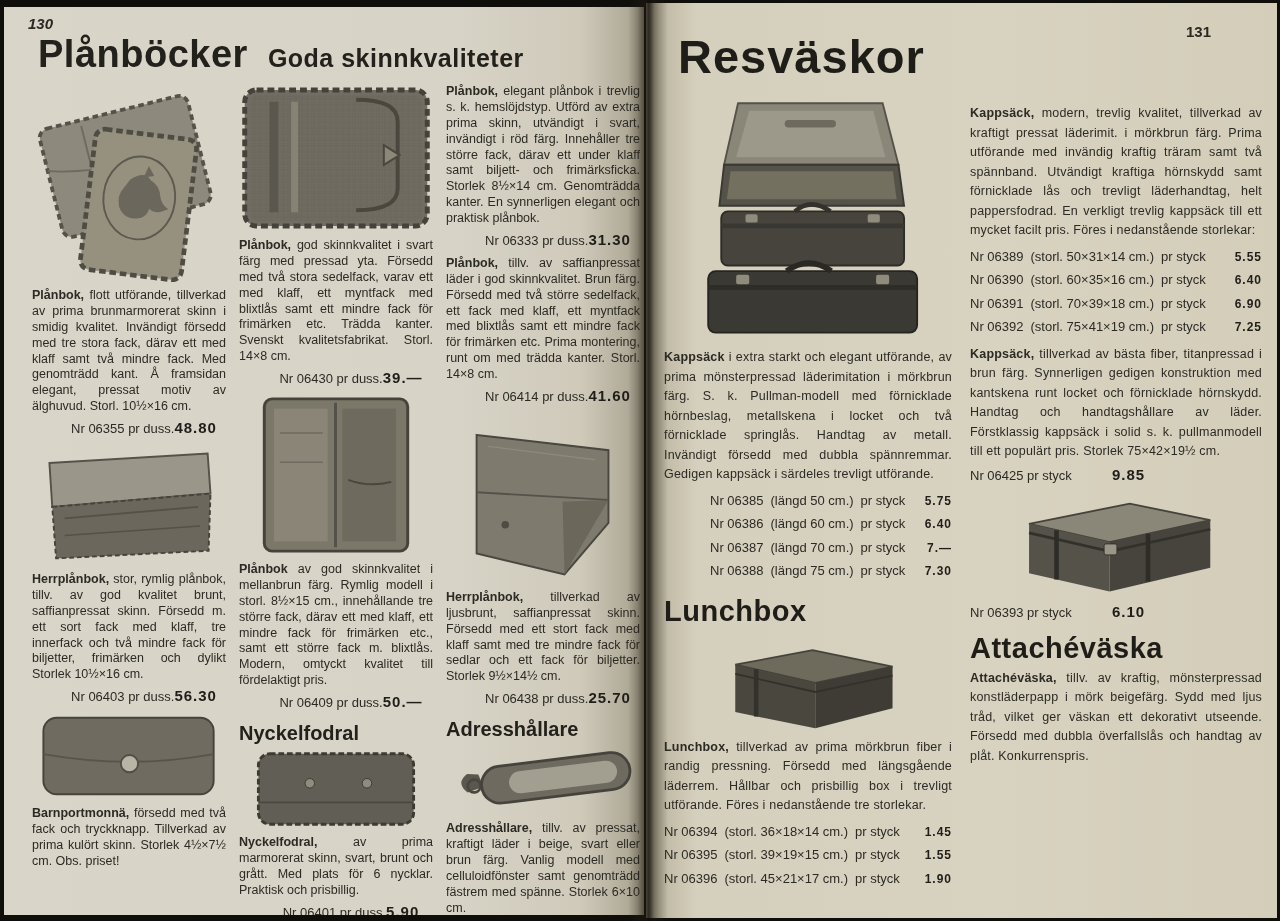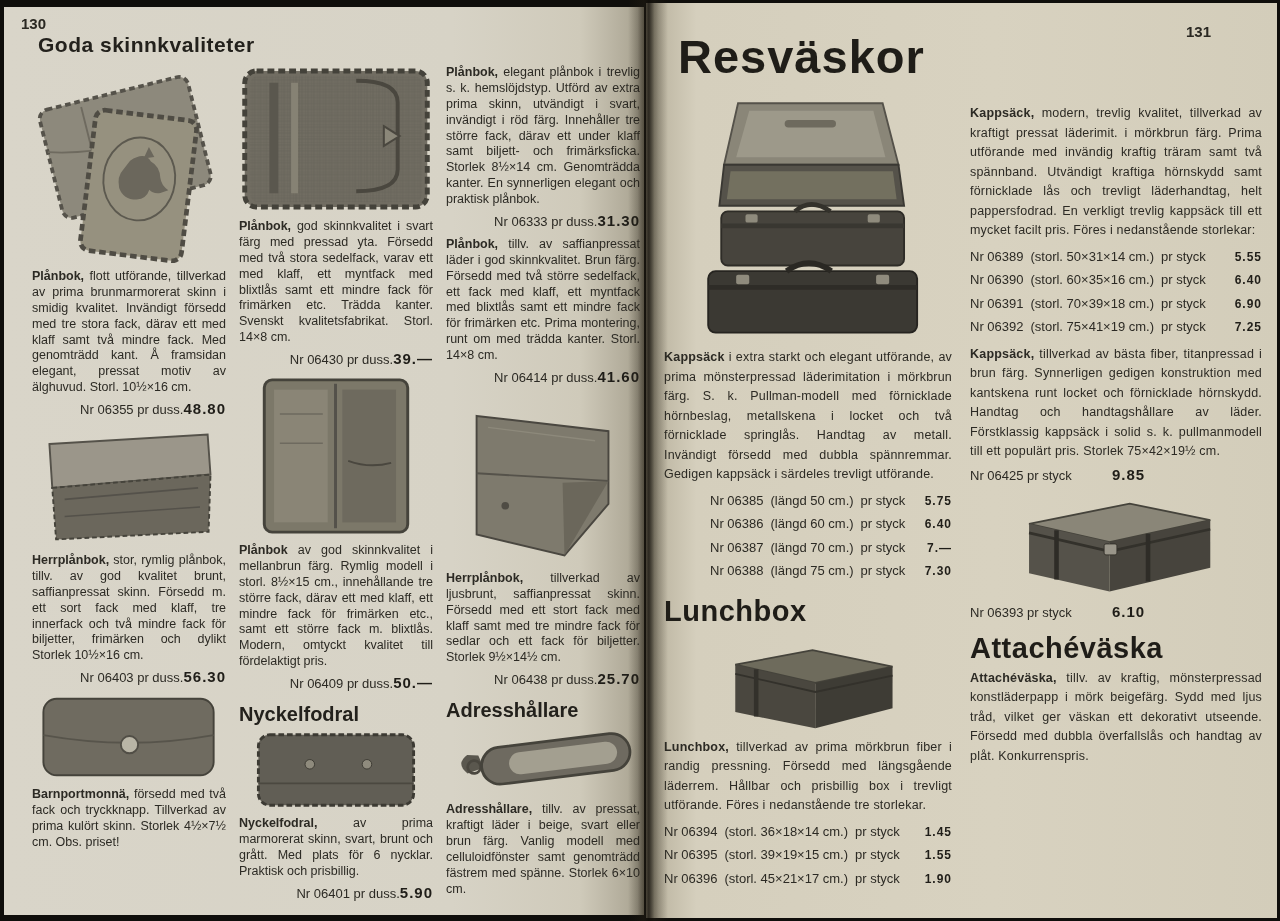--- a/index.html
+++ b/index.html
@@ -6,32 +6,32 @@
   .spread{position:relative;width:1280px;height:921px;background:#0f0e0b;
           font-family:"Liberation Sans",sans-serif;color:#2c2a24;overflow:hidden;}
   .page{position:absolute;overflow:hidden;}
   .page-left{left:4px;top:7px;bottom:6px;width:640px;
     background:linear-gradient(90deg,#d9d5c9 0%,#d7d3c6 70%,#cfcaba 90%,#aaa492 99%,#7c7665 100%);}
   .page-right{left:646px;top:3px;right:3px;bottom:3px;
     background:linear-gradient(90deg,#8d8673 0%,#bdb6a2 2%,#d5cfbd 8%,#d8d2c0 55%,#d3cdba 100%);}
   .gutter{position:absolute;left:628px;top:0;bottom:0;width:40px;z-index:5;pointer-events:none;
     background:linear-gradient(90deg,rgba(20,17,12,0) 0%,rgba(35,30,20,.45) 40%,rgba(18,15,10,.8) 52%,rgba(35,30,20,.4) 66%,rgba(20,17,12,0) 100%);}
   .pn{position:absolute;font-weight:700;font-size:15px;color:#2a2822;}
-  .pn-left{top:8px;left:17px;}
+  .pn-left{top:8px;left:24px;font-style:italic;}
   .pn-right{top:20px;right:66px;}
 
   
   .lp-header{display:flex;align-items:baseline;gap:20px;margin:26px 0 4px 34px;}
   .lp-title{font-size:38px;font-weight:700;letter-spacing:.5px;color:#23211c;}
-  .lp-subtitle{font-size:21px;font-weight:700;color:#23211c;letter-spacing:.5px;}
+  .lp-subtitle{font-size:25px;font-weight:700;color:#23211c;letter-spacing:.5px;}
   .cols{display:flex;gap:13px;padding:2px 12px 0 28px;}
   .col{width:194px;flex:0 0 auto;}
   .body{font-size:12.5px;line-height:1.27;text-align:justify;margin:2px 0 0;}
   .lead{font-weight:700;}
-  .order{display:flex;justify-content:flex-end;align-items:baseline;
+  .order{display:flex;justify-content:center;align-items:baseline;
          font-size:13px;margin:4px 0 8px;padding-left:30px;}
   .order .price{font-weight:700;font-size:15px;letter-spacing:1px;color:#1f1d18;}
   h2.sec{font-size:20px;font-weight:700;margin:12px 0 4px;color:#23211c;}
   .photo{margin:2px 0 6px;display:flex;align-items:center;justify-content:center;}
   .photo svg{width:100%;height:100%;display:block;}
 
   
   .rp-title{font-size:47px;font-weight:700;letter-spacing:1px;margin:26px 12px 6px 32px;color:#1f1d18;}
   .cols-r{display:flex;gap:18px;padding:0 16px 0 18px;}
   .rcol{flex:0 0 auto;}
@@ -49,20 +49,21 @@
 </head>
 <body>
 
 <div class="spread">
   <div class="gutter"></div>
 
   <div class="page page-left">
     <div class="pn pn-left">130</div>
 
     <div class="lp-header">
+      <span class="lp-title">Plånböcker</span>
       <span class="lp-subtitle">Goda skinnkvaliteter</span>
     </div>
 
     <div class="cols">
 
       <div class="col">
         <div class="photo" style="height:198px">
           <svg viewBox="0 0 195 210">
             <g transform="rotate(-14 95 85)">
               <rect x="12" y="28" width="162" height="118" rx="10" fill="#8d897c" stroke="#55524a" stroke-width="4" stroke-dasharray="6 4"></rect>

